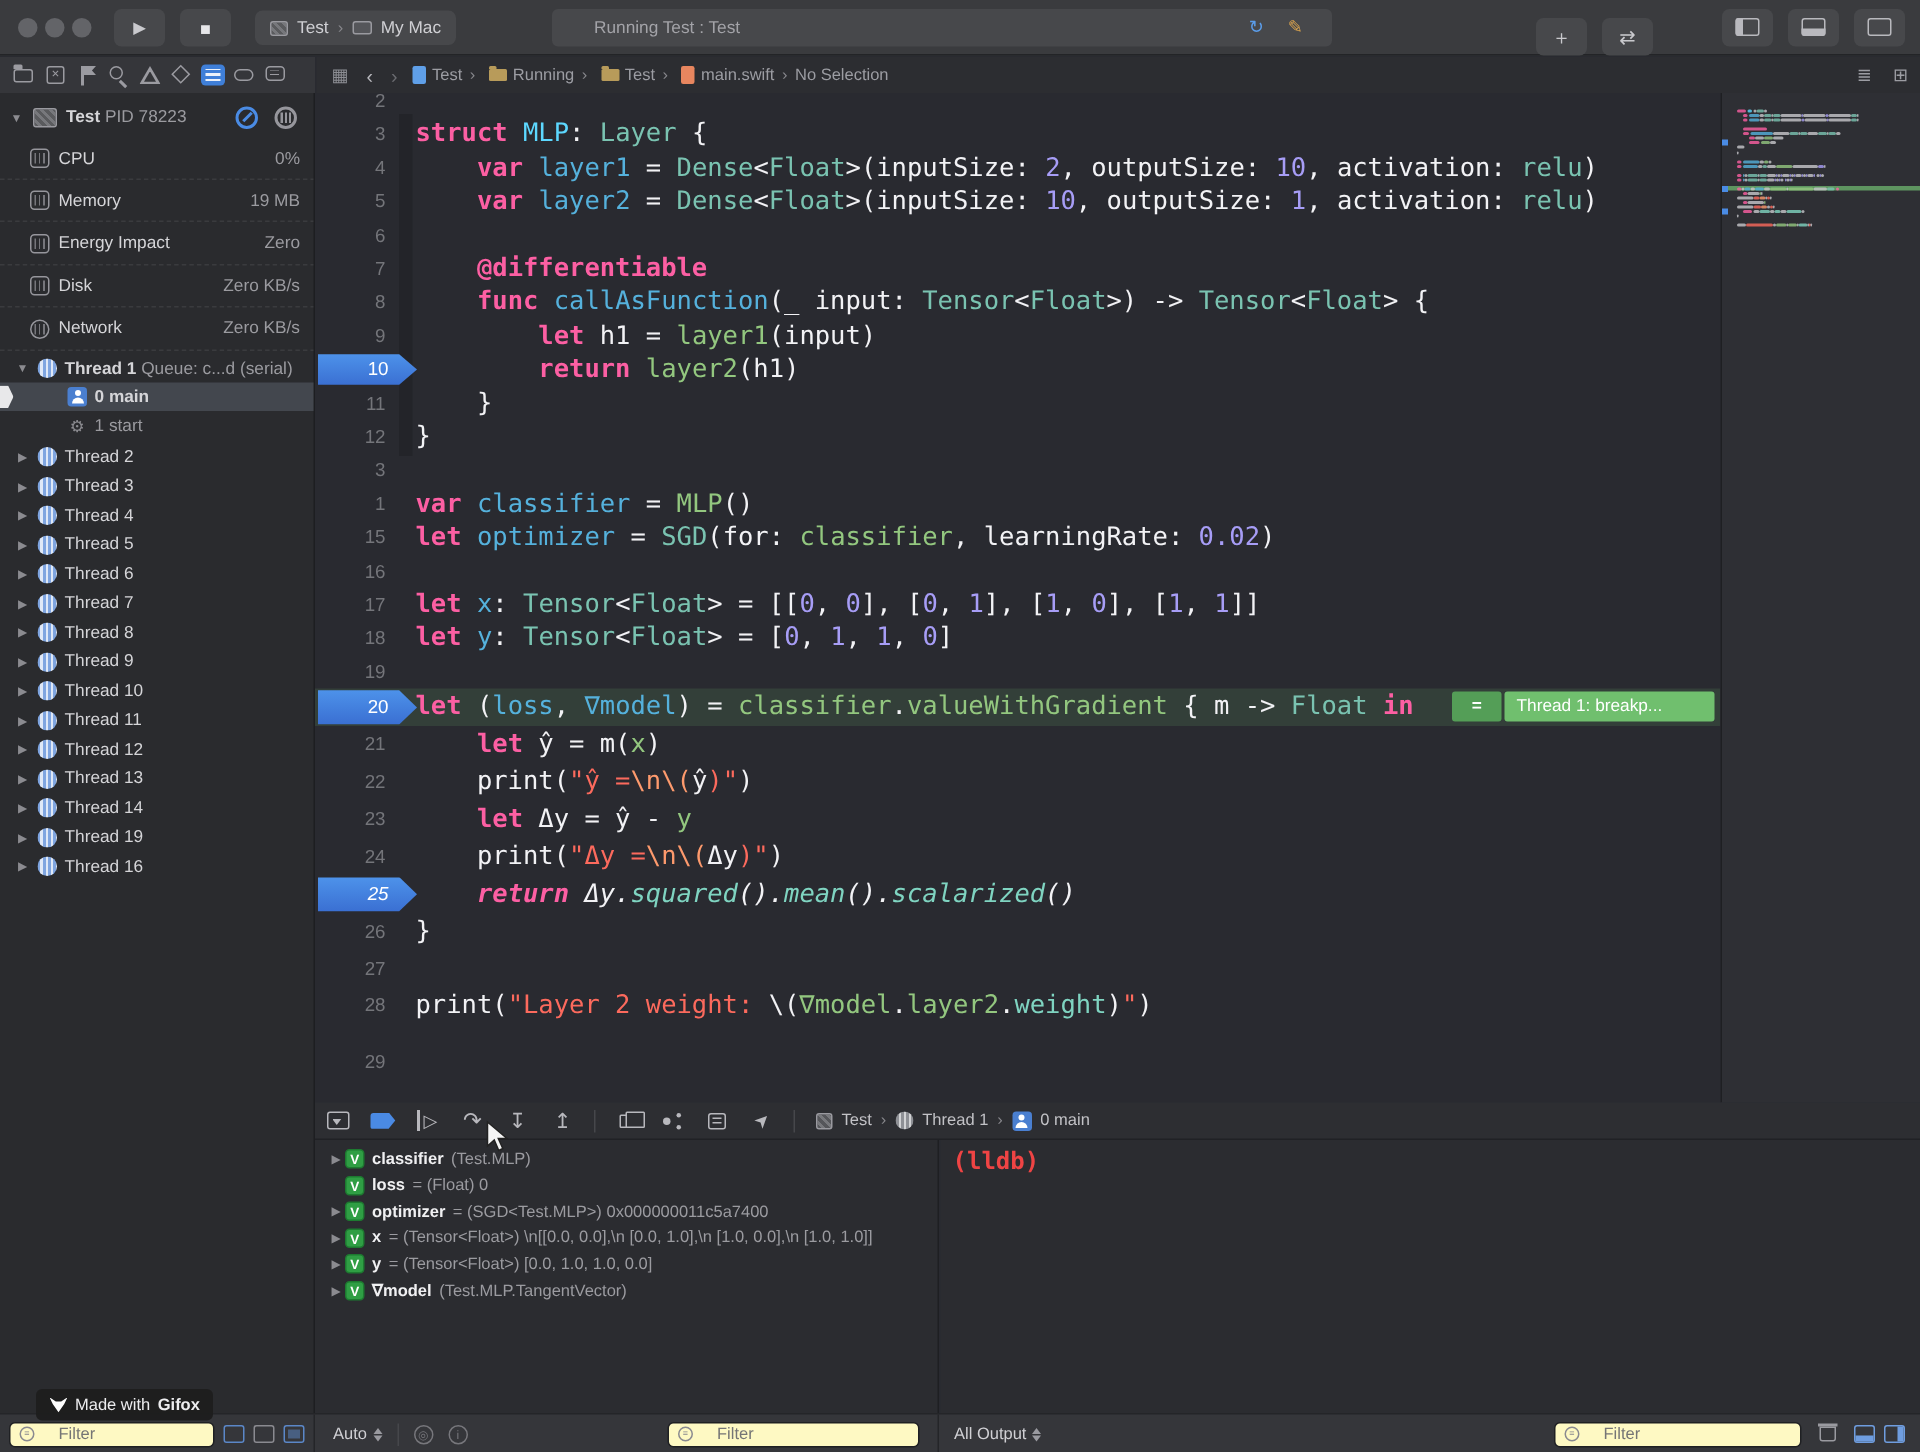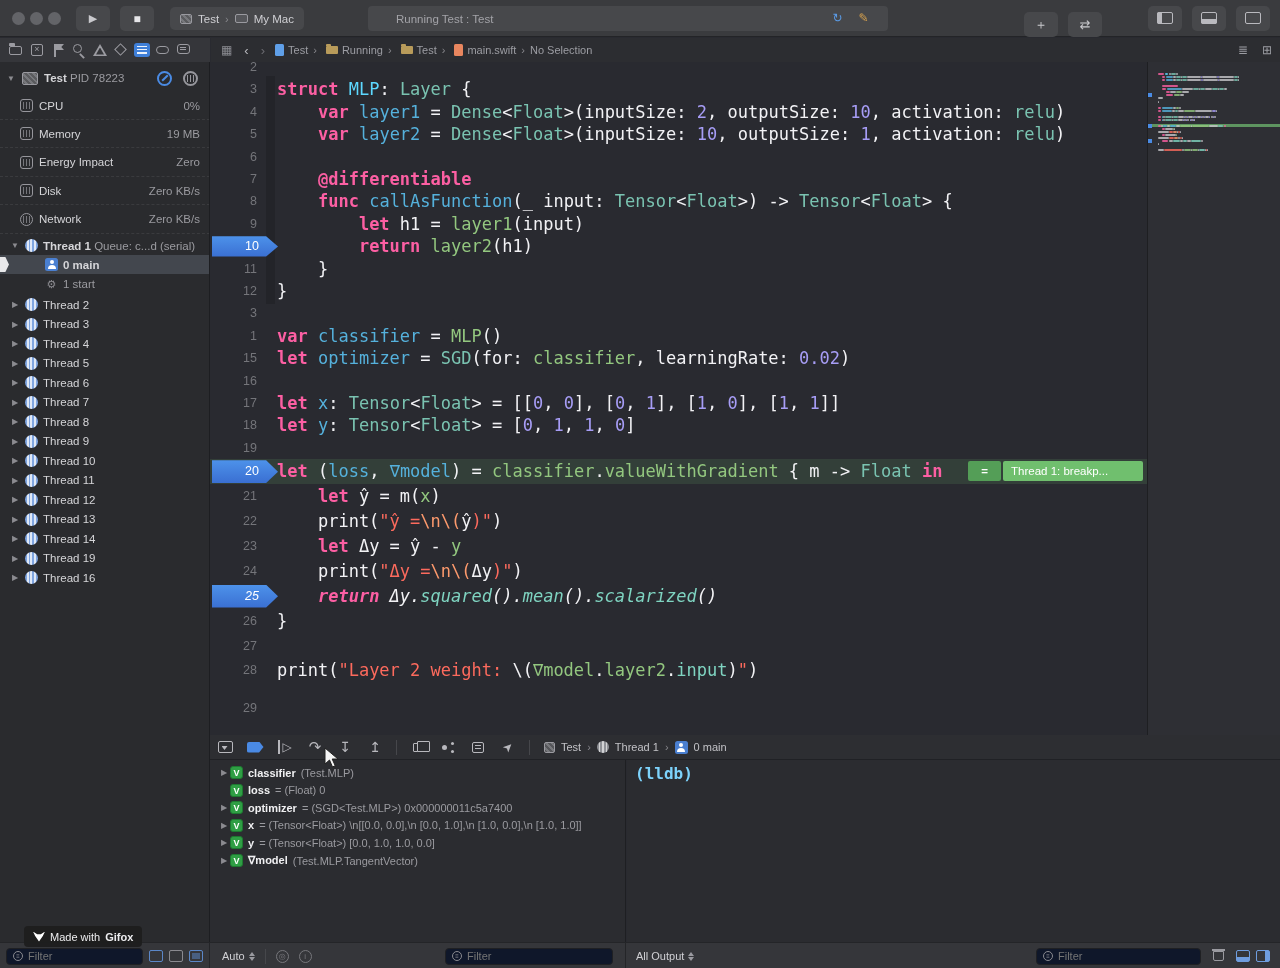--- a/index.html
+++ b/index.html
@@ -159,28 +159,28 @@
   .varspane { position:absolute; left:210px; top:760px; width:416px; height:182px; background:#2b2c30;
               border-right:1px solid #1e1f22; overflow:hidden; }
   .vrow { position:absolute; left:0; width:100%; height:17px; display:flex; align-items:center; font-size:11px; }
   .vdisc { width:12px; margin-left:8px; color:#8b8b90; font-size:8px; text-align:center; }
   .vbadge { width:13px; height:13px; background:#2f9e44; border:1px solid #1d7a30; border-radius:3px;
             color:#fff; font-size:9px; font-weight:bold; text-align:center; line-height:12px; margin-right:5px; }
   .vname { color:#f0f0f2; font-weight:bold; margin-right:5px; white-space:nowrap; }
   .vdetail { color:#9b9ba0; white-space:nowrap; }
   .consolepane { position:absolute; left:627px; top:760px; width:653px; height:182px; background:#2b2c30; }
   .lldb { position:absolute; left:8px; top:4px; font-family:"DejaVu Sans Mono",monospace;
-          font-size:16px; font-weight:bold; color:#7dd3fc; }
+          font-size:16px; font-weight:bold; color:#ef4444; }
 
   
   .bottombar { position:absolute; left:0; top:942px; width:1280px; height:26px; background:#35363a;
                border-top:1px solid #242528; color:#9a9aa0; font-size:11px; }
   .bb-sec { position:absolute; top:0; height:26px; display:flex; align-items:center; }
-  .filterfield { background:#0f172a; border:1px solid #1f2023; border-radius:4px; height:17px;
-                 display:flex; align-items:center; padding:0 6px; gap:5px;justify-content:center; }
+  .filterfield { background:#fef9c3; border:1px solid #1f2023; border-radius:4px; height:17px;
+                 display:flex; align-items:center; padding:0 6px; gap:16px;justify-content:center; }
   .filterfield input { background:transparent; border:none; outline:none; color:#8c8c92; font-size:11px; width:100%;
                        font-family:"Liberation Sans",sans-serif; }
   .f-ico { width:10px; height:10px; border:1px solid #8a8a90; border-radius:50%; font-size:6px;
            line-height:9px; text-align:center; color:#8a8a90; flex:none; }
   .mini-sq { width:14px; height:12px; border:1.3px solid #5b87c8; border-radius:2px; position:relative; }
   .mini-sq.f1::after { content:""; position:absolute; inset:2px; background:#5b87c8; opacity:.5; }
   .mini-sq.gray { border-color:#8a8a90; }
   .stepper { display:inline-flex; flex-direction:column; margin-left:4px; gap:1px; }
   .stepper i { width:0; height:0; border-left:3.5px solid transparent; border-right:3.5px solid transparent; }
   .stepper .up { border-bottom:4px solid #9a9aa0; }
@@ -544,21 +544,21 @@
       <div class="eline" style="top: 546.6px; height: 24.9px; line-height: 24.9px;">
         <span class="lnum" style="line-height: 24.9px;">26</span>
         <span class="ecode"><span class="pl">}</span></span>
       </div>
       <div class="eline" style="top: 571.5px; height: 24.9px; line-height: 24.9px;">
         <span class="lnum" style="line-height: 24.9px;">27</span>
         <span class="ecode"></span>
       </div>
       <div class="eline" style="top: 596.4px; height: 24.9px; line-height: 24.9px;">
         <span class="lnum" style="line-height: 24.9px;">28</span>
-        <span class="ecode"><span class="pl">print(</span><span class="str">"Layer 2 weight: </span><span class="pl">\(</span><span class="ref">∇model</span><span class="pl">.</span><span class="ref">layer2</span><span class="pl">.</span><span class="meth">input</span><span class="pl">)</span><span class="str">"</span><span class="pl">)</span></span>
+        <span class="ecode"><span class="pl">print(</span><span class="str">"Layer 2 weight: </span><span class="pl">\(</span><span class="ref">∇model</span><span class="pl">.</span><span class="ref">layer2</span><span class="pl">.</span><span class="meth">weight</span><span class="pl">)</span><span class="str">"</span><span class="pl">)</span></span>
       </div>
       <div class="eline" style="top: 634px; height: 24.9px; line-height: 24.9px;">
         <span class="lnum" style="line-height: 24.9px;">29</span>
         <span class="ecode"></span>
       </div>
     </div>
 
   <div class="minimap" id="minimapPane">
       <div class="mm-bar" style="left: 10px; top: 11.05px; width: 6.3px; background: rgb(252, 95, 163); opacity: 0.8;"></div>
       <div class="mm-bar" style="left: 17.35px; top: 11.05px; width: 3.15px; background: rgb(93, 216, 255); opacity: 0.8;"></div>

